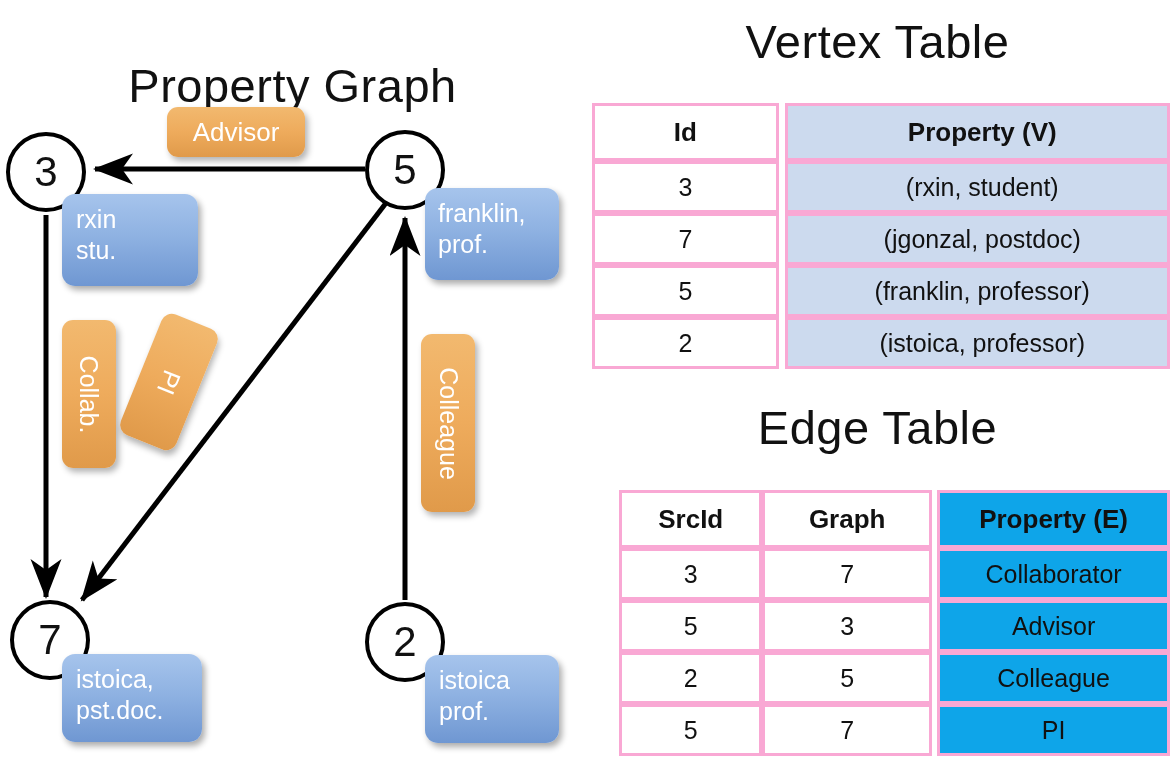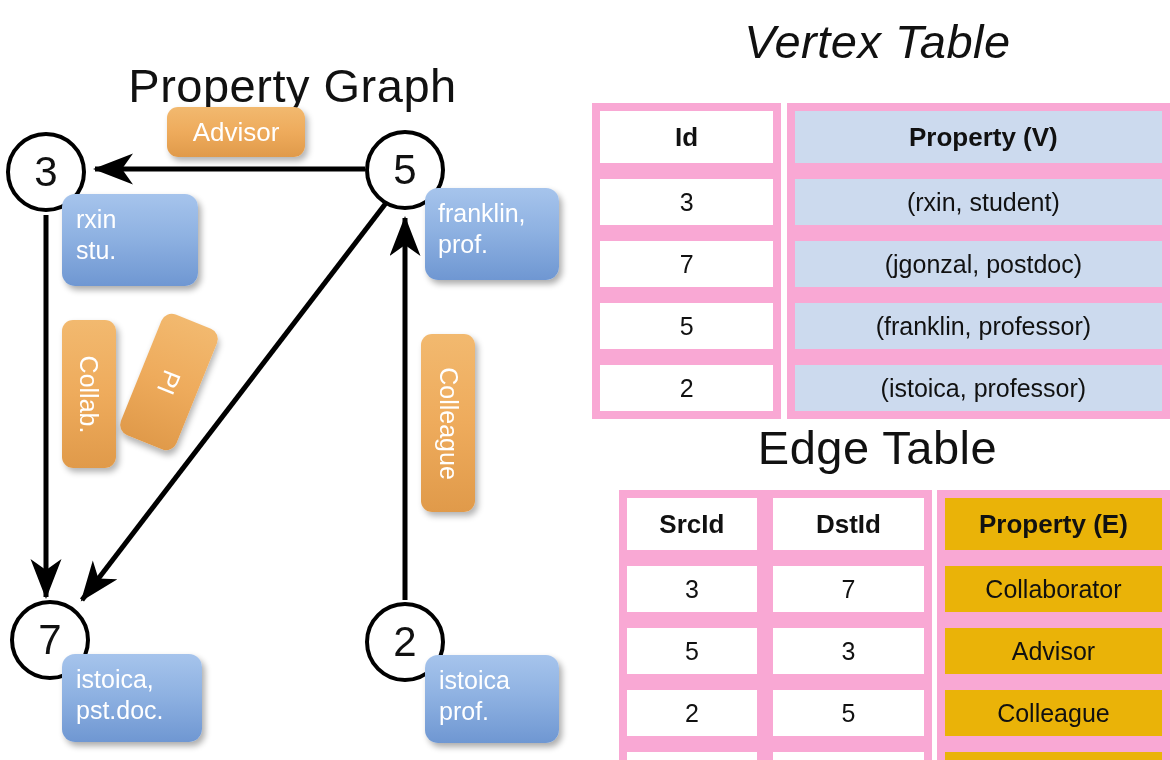--- a/index.html
+++ b/index.html
@@ -20,22 +20,22 @@
   .title {
     position: absolute;
     font-weight: 400;
     font-size: 47px;
     letter-spacing: 0.5px;
     color: #111111;
     white-space: nowrap;
     text-align: center;
   }
   #title-property-graph { left: 0px;   top: 16px;  width: 585px; margin-top: 42px; }
-  #title-vertex-table   { left: 585px; top: 14px;  width: 585px; font-style: italic; }
-  #title-edge-table     { left: 585px; top: 420px; width: 585px; }
+  #title-vertex-table   { left: 585px; top: 14px;  width: 585px; }
+  #title-edge-table     { left: 585px; top: 400px; width: 585px; }
 
   
   #graph-panel {
     position: absolute;
     left: 0; top: 0;
     width: 585px; height: 760px;
   }
   #graph-svg {
     position: absolute;
     left: 0; top: 0;
@@ -125,30 +125,30 @@
 
   
   .tbl {
     position: absolute;
     border-collapse: separate;
     border-spacing: 0;
     font-size: 25px;
     color: #111111;
   }
   .tbl td {
-    border: 8px solid #f9a8d4;
+    border: 3px solid #f9a8d4;
     text-align: center;
     vertical-align: middle;
     background: #ffffff;
     padding: 0;
     height: 46px;
   }
   .tbl td.hdr { font-weight: bold; font-size: 26px; height: 52px; }
   .tbl td.blue  { background: #ccdaee; }
-  .tbl td.peach { background: #eab308; margin-left: 25px; }
+  .tbl td.peach { background: #0ea5e9; margin-left: 25px; }
   .tbl td.gap   { border: none; background: transparent; width: 6px; }
 
   #vertex-table { left: 592px; top: 103px; }
   #vertex-table td.c-id   { width: 186px; }
   #vertex-table td.c-prop { width: 378px; padding-left: 10px; }
 
   #edge-table { left: 592px; top: 490px; padding-left: 27px; }
   #edge-table td.c-src  { width: 148px; }
   #edge-table td.c-dst  { width: 176px; }
   #edge-table td.c-prop { width: 240px; }
@@ -241,21 +241,21 @@
       <td class="gap"></td>
       <td class="c-prop blue">(istoica, professor)</td>
     </tr>
   </tbody>
 </table>
 
 <table class="tbl" id="edge-table">
   <tbody>
     <tr>
       <td class="hdr c-src">SrcId</td>
-      <td class="hdr c-dst">DstId</td>
+      <td class="hdr c-dst">Graph</td>
       <td class="gap"></td>
       <td class="hdr c-prop peach">Property (E)</td>
     </tr>
     <tr>
       <td class="c-src">3</td>
       <td class="c-dst">7</td>
       <td class="gap"></td>
       <td class="c-prop peach">Collaborator</td>
     </tr>
     <tr>

